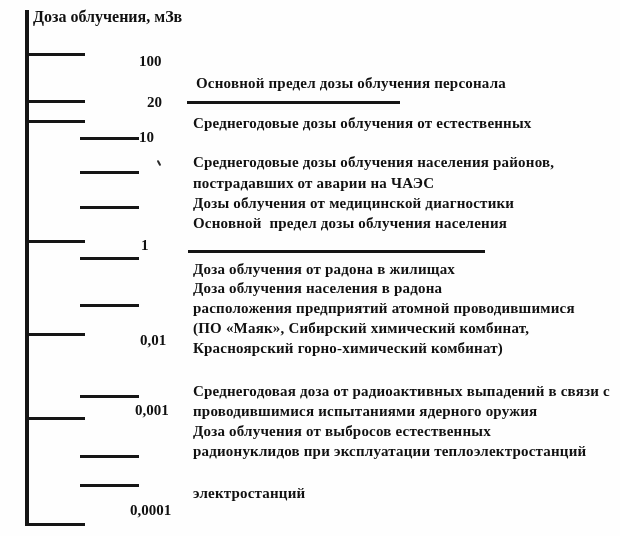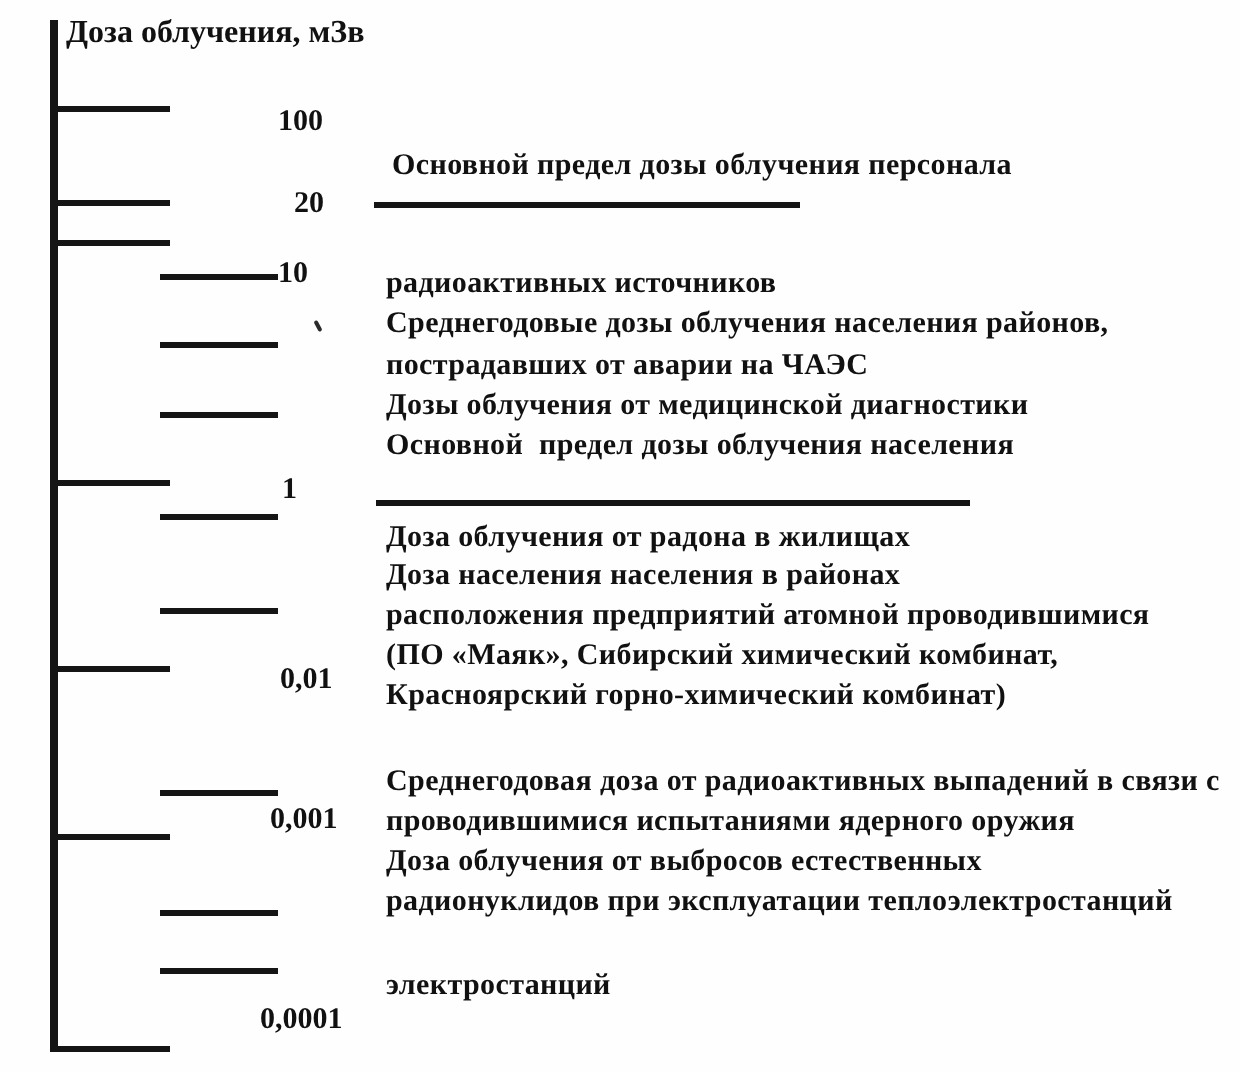--- a/index.html
+++ b/index.html
@@ -101,27 +101,27 @@
   <div class="num" style="left:139px; top:129px">10</div>
   <div class="num" style="left:141px; top:237px">1</div>
   <div class="num" style="left:140px; top:332px">0,01</div>
   <div class="num" style="left:135px; top:402px">0,001</div>
   <div class="num" style="left:130px; top:502px">0,0001</div>
 
   <div class="rule" style="left:187px; top:101px; width:213px"></div>
   <div class="rule" style="left:188px; top:250px; width:297px"></div>
 
   <div class="ann-line" style="left:196px; top:75px">Основной предел дозы облучения персонала</div>
-  <div class="ann-line" style="top:134px">радиоактивных источников</div>
+  <div class="ann-line" style="top:115px">Среднегодовые дозы облучения от естественных</div>
   <div class="ann-line" style="top:154px">Среднегодовые дозы облучения населения районов,</div>
   <div class="ann-line" style="top:175px">пострадавших от аварии на ЧАЭС</div>
   <div class="ann-line" style="top:215px">Основной  предел дозы облучения населения</div>
   <div class="ann-line" style="top:195px">Дозы облучения от медицинской диагностики</div>
   <div class="ann-line" style="top:261px">Доза облучения от радона в жилищах</div>
-  <div class="ann-line" style="top:280px">Доза населения населения в районах</div>
+  <div class="ann-line" style="top:280px">Доза облучения населения в радона</div>
   <div class="ann-line" style="top:300px">расположения предприятий атомной проводившимися</div>
   <div class="ann-line" style="top:320px">(ПО «Маяк», Сибирский химический комбинат,</div>
   <div class="ann-line" style="top:383px">Среднегодовая доза от радиоактивных выпадений в связи с</div>
   <div class="ann-line" style="top:340px">Красноярский горно-химический комбинат)</div>
   <div class="ann-line" style="top:403px">проводившимися испытаниями ядерного оружия</div>
   <div class="ann-line" style="top:423px">Доза облучения от выбросов естественных</div>
   <div class="ann-line" style="top:443px">радионуклидов при эксплуатации теплоэлектростанций</div>
   <div class="ann-line" style="top:485px">электростанций</div>
 
   <div class="speck" style="left:158px; top:160px"></div>

